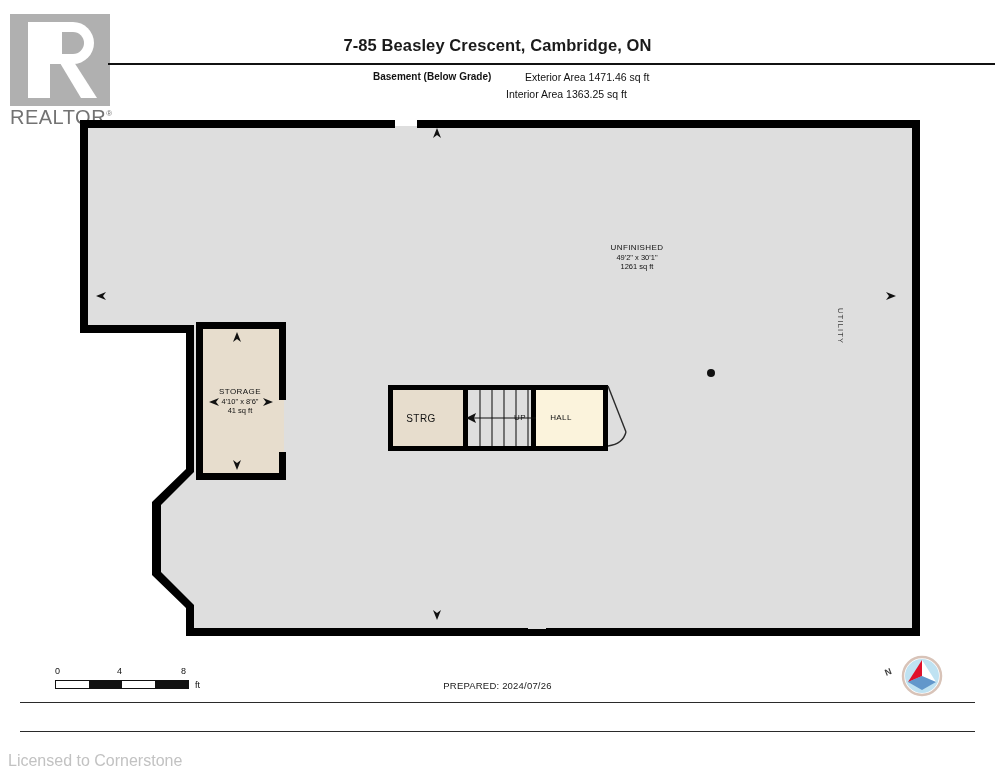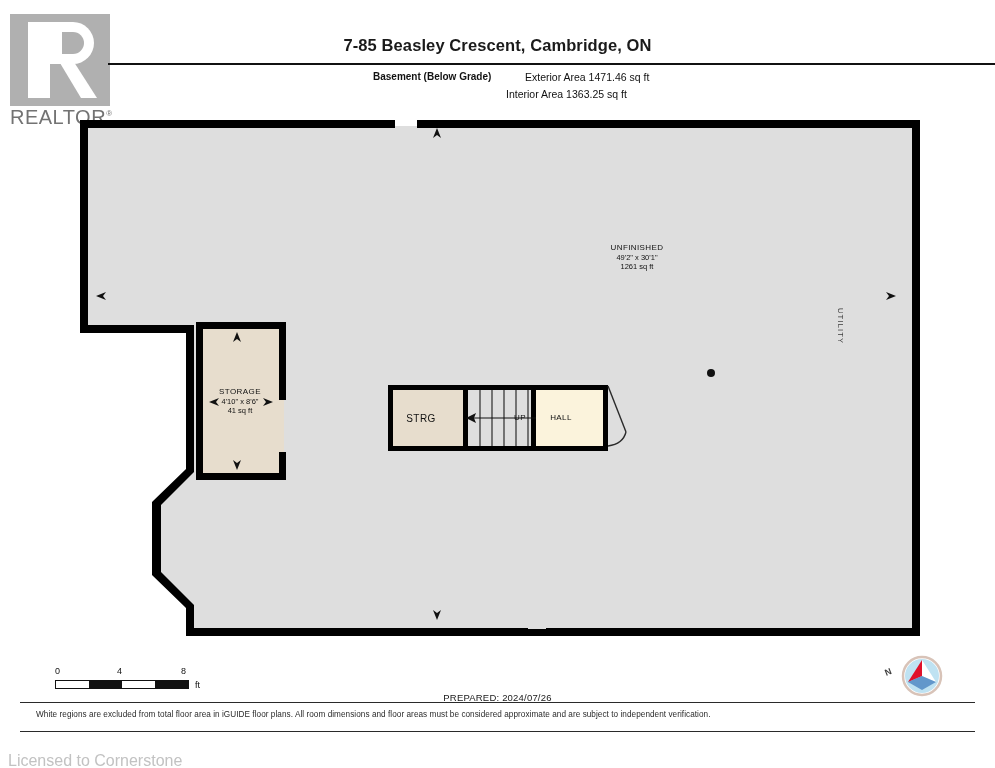--- a/index.html
+++ b/index.html
@@ -212,21 +212,20 @@
 
   
   .prepared {
     position: absolute;
     left: 0; right: 0;
     top: 680px;
     text-align: center;
     font-size: 9.5px;
     color: #1a1a1a;
     letter-spacing: 0.2px;
-    margin-top: 12px;
   }
 
   
   .compass {
     position: absolute;
     left: 880px;
     top: 652px;
     width: 64px;
     height: 48px;
   }
@@ -451,18 +450,17 @@
       <circle cx="42" cy="24" r="19" fill="#ffffff" stroke="#d8c3b8" stroke-width="2.5"></circle>
       <circle cx="42" cy="24" r="17" fill="#bfe2f2"></circle>
       <path d="M 42 8 L 56 30 L 42 24 Z" fill="#ffffff"></path>
       <path d="M 42 8 L 28 30 L 42 24 Z" fill="#e0112b"></path>
       <path d="M 28 30 L 42 24 L 56 30 L 42 38 Z" fill="#2f6fb5" opacity="0.65"></path>
     </svg>
     <div class="compass-n">N</div>
   </div>
 
   <div class="disclaimer-rule-top"></div>
-  <div class="disclaimer">White regions are excluded from total floor area in iGUIDE floor plans. All room dimensions and floor areas must be considered approximate and are subject to independent verification.</div>
   <div class="disclaimer-rule-bottom"></div>
 
   <div class="licensed">Licensed to Cornerstone</div>
 
 </div>
 
 </body></html>

